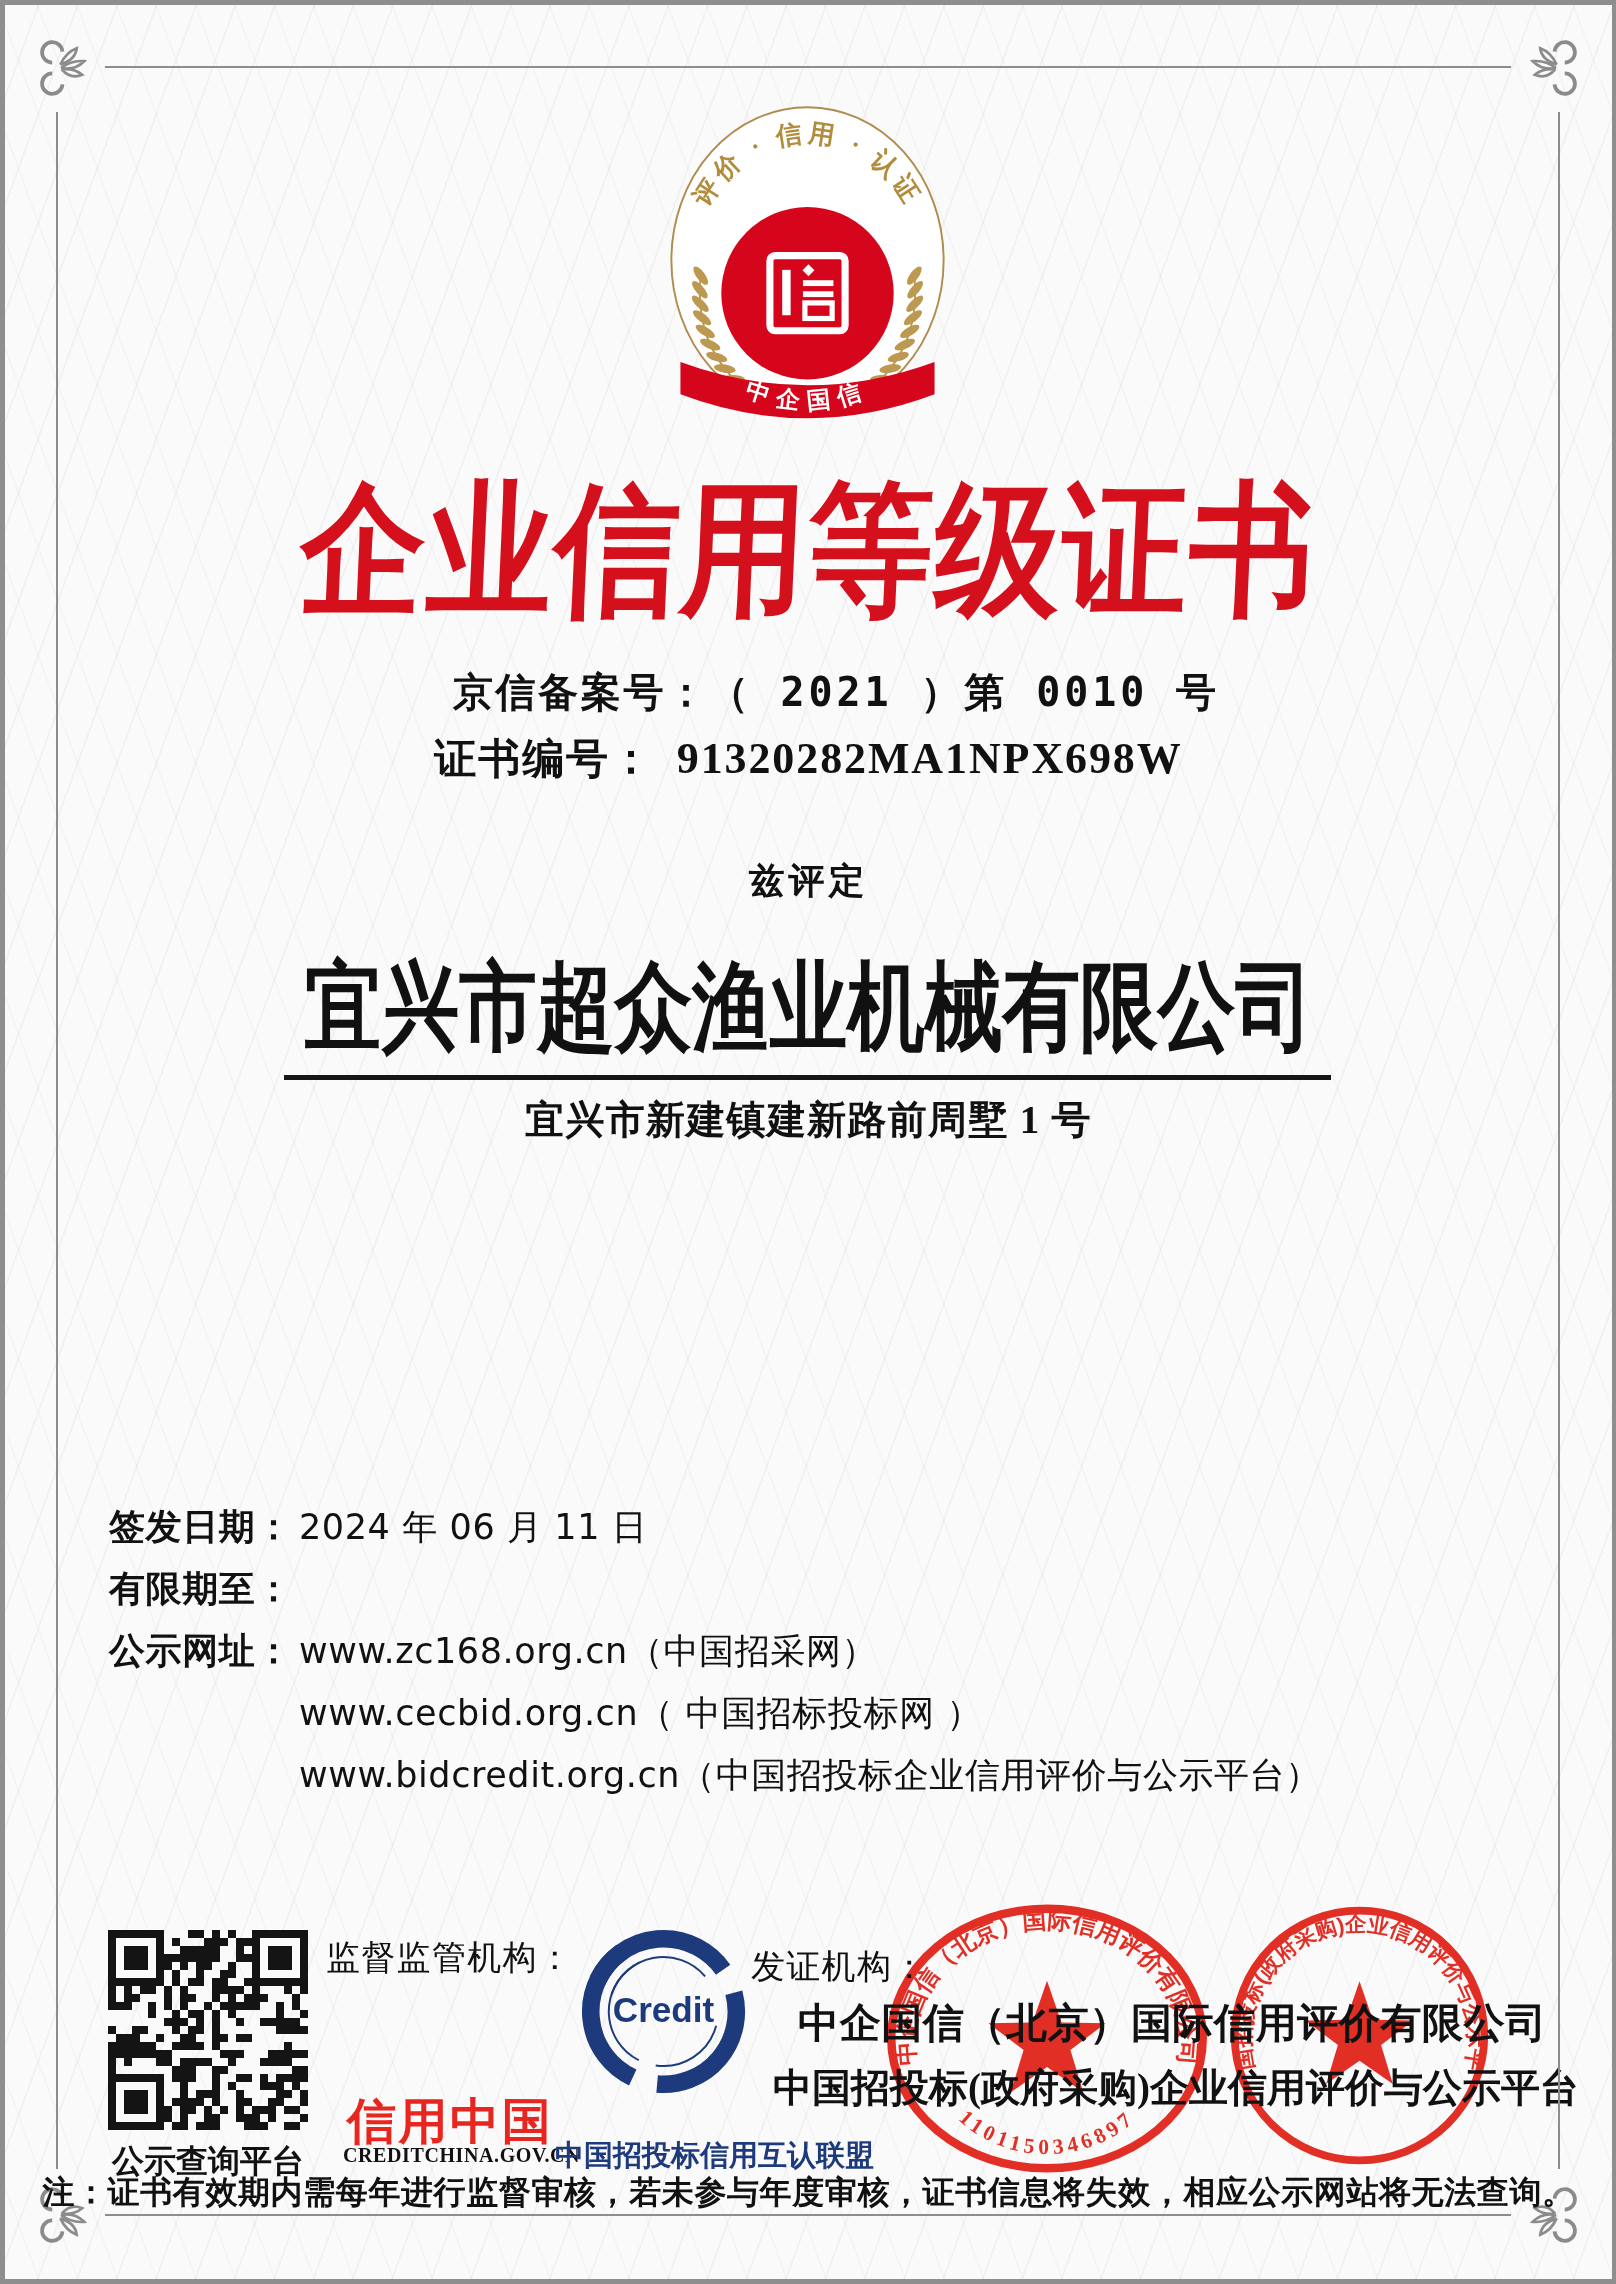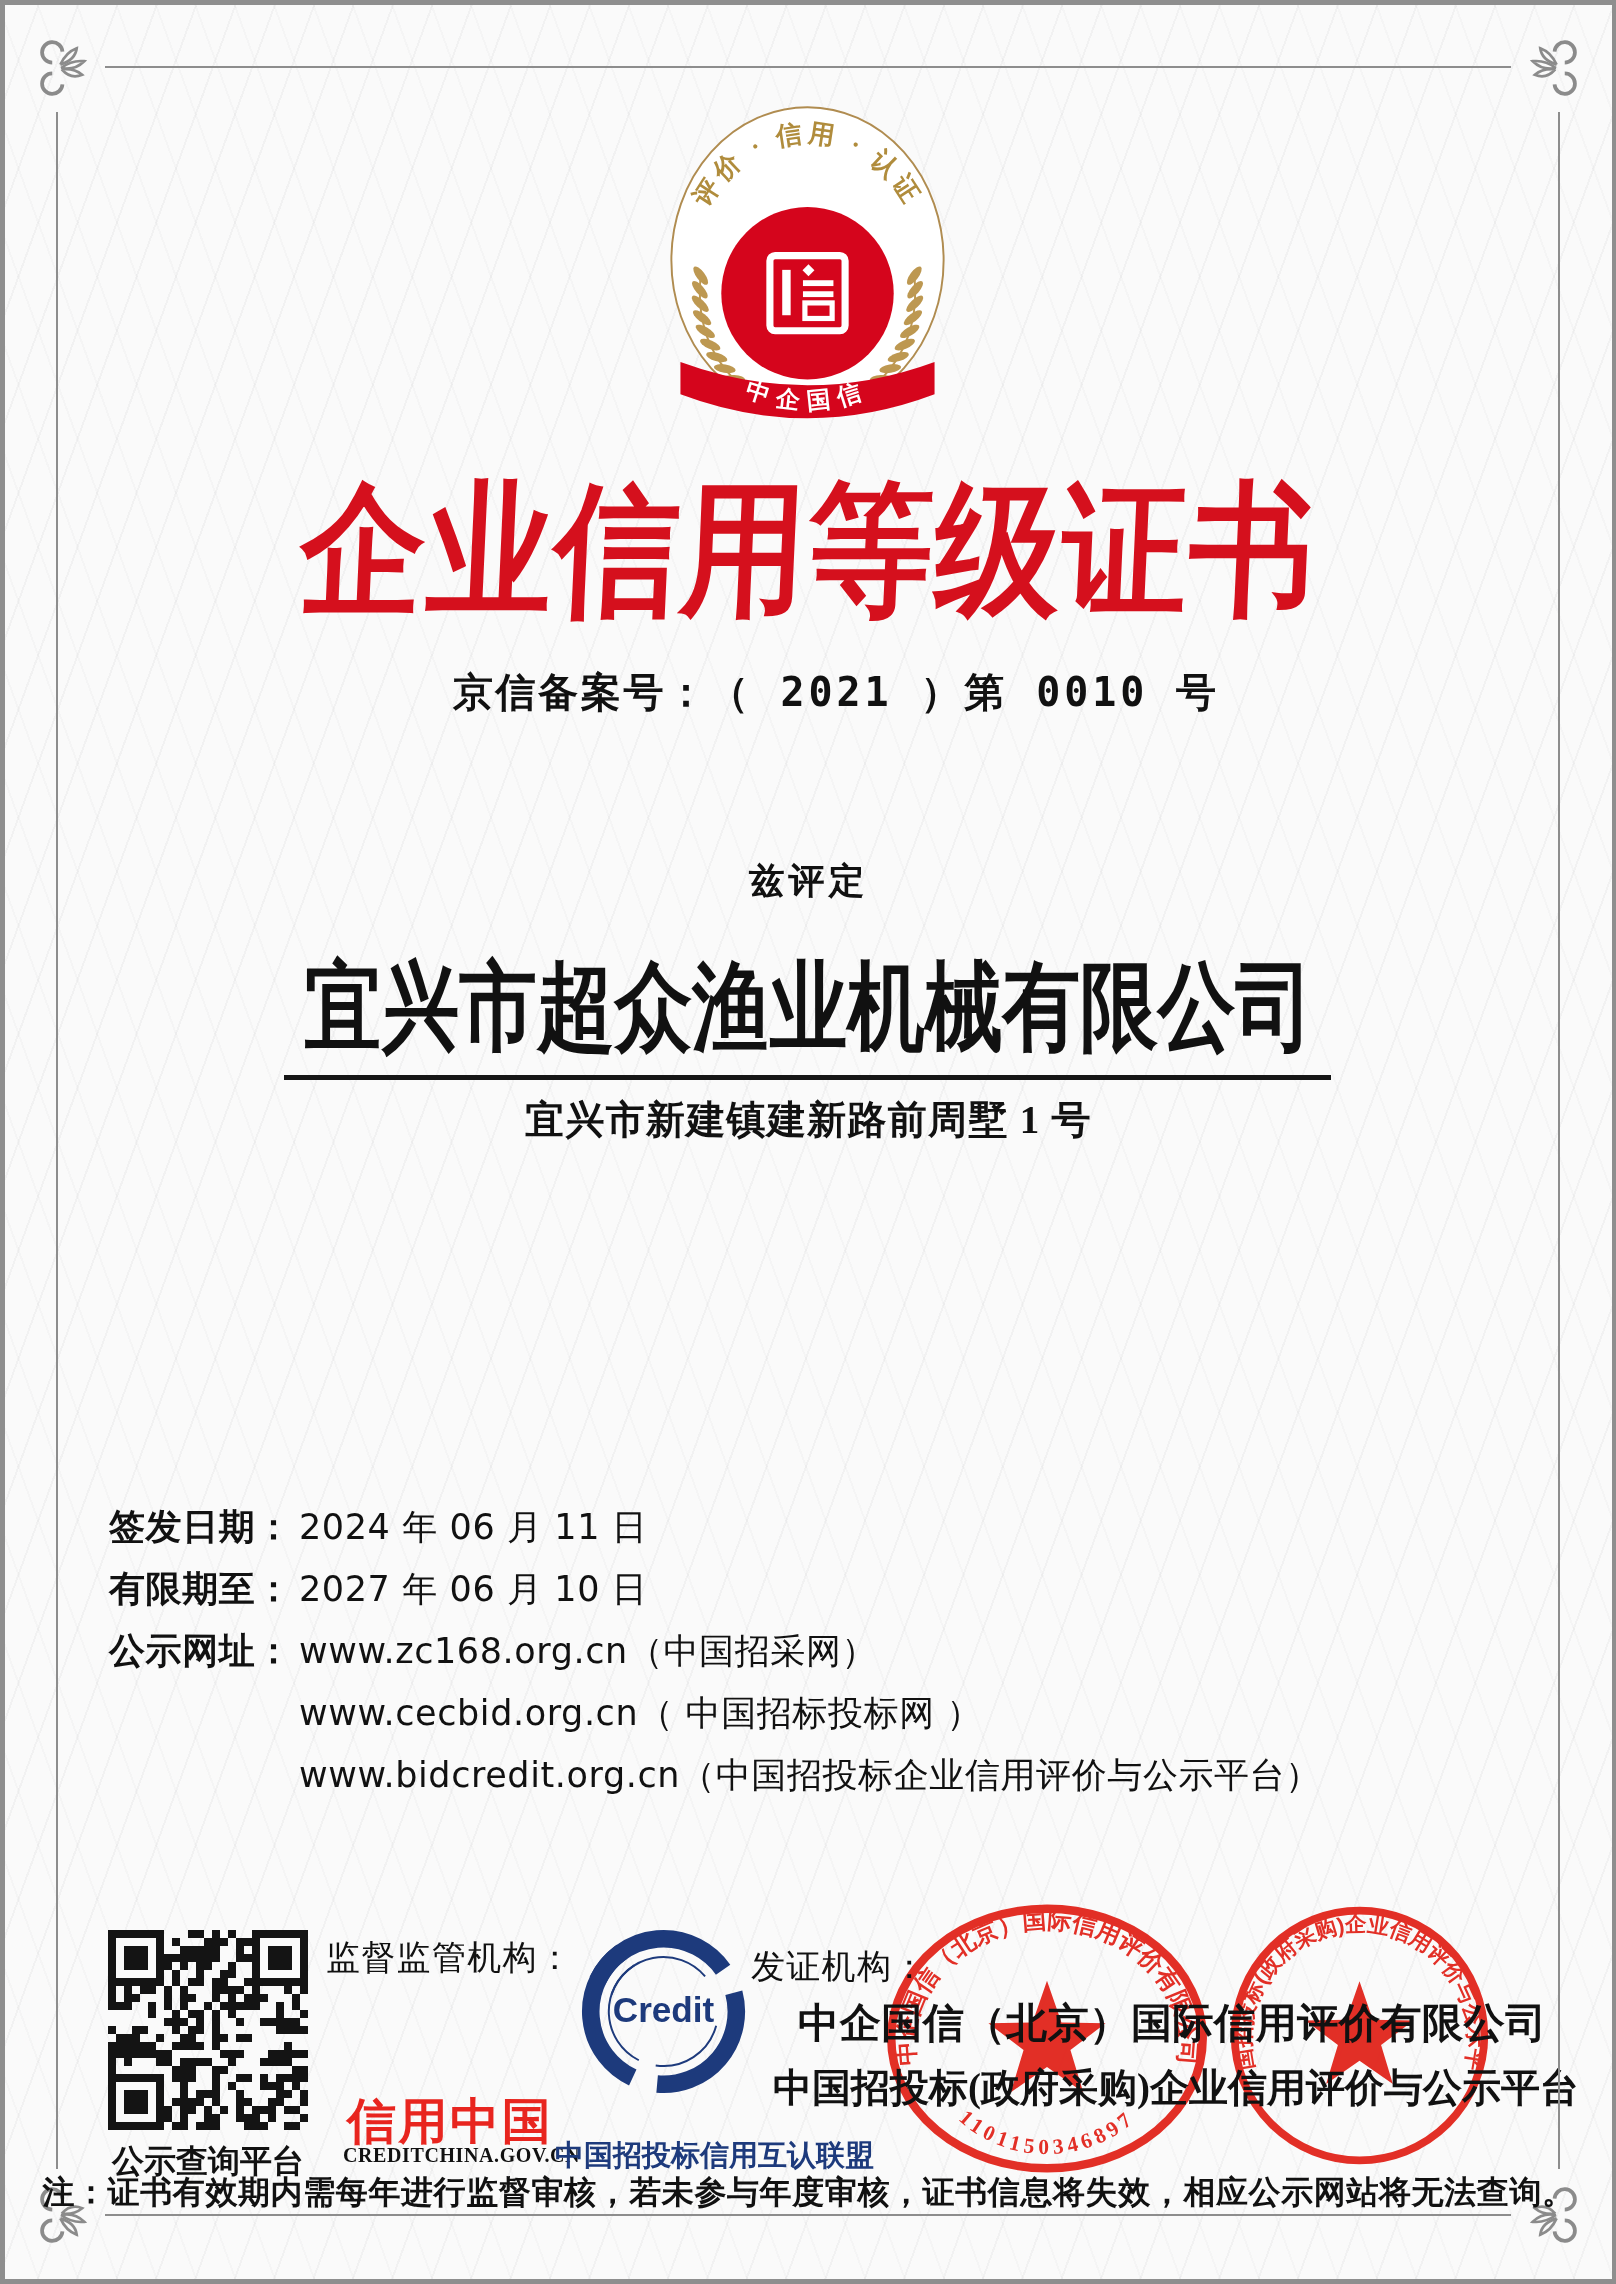--- a/index.html
+++ b/index.html
@@ -141,36 +141,38 @@
       <textPath href="#emb-band-text" startOffset="50%" text-anchor="middle">中企国信</textPath>
     </text>
   </svg>
 
   <div class="center-line title">企业信用等级证书</div>
 
   <div class="center-line filing">
     <span>京信备案号：</span><span class="val">（ 2021 ）第 0010 号</span>
   </div>
 
+  <div class="center-line certno">
+    <span>证书编号：</span> <span class="val">91320282MA1NPX698W</span>
+  </div>
 
   <div class="center-line hereby">兹评定</div>
 
   <div class="center-line company">宜兴市超众渔业机械有限公司</div>
   <div class="company-underline"></div>
   <div class="center-line address">宜兴市新建镇建新路前周墅 1 号</div>
 
 
   <div class="details">
     <div class="drow">
       <span class="dlabel">签发日期：</span>
       <span class="dvalue">2024 年 06 月 11 日</span>
     </div>
     <div class="drow">
       <span class="dlabel">有限期至：</span>
-      <span class="dvalue">2027 年 06 月 10 日</span>
     </div>
     <div class="drow">
       <span class="dlabel">公示网址：</span>
       <span class="dvalue">www.zc168.org.cn（中国招采网）</span>
     </div>
     <div class="drow">
       <span class="dlabel"></span>
       <span class="dvalue">www.cecbid.org.cn（ 中国招标投标网 ）</span>
     </div>
     <div class="drow">

